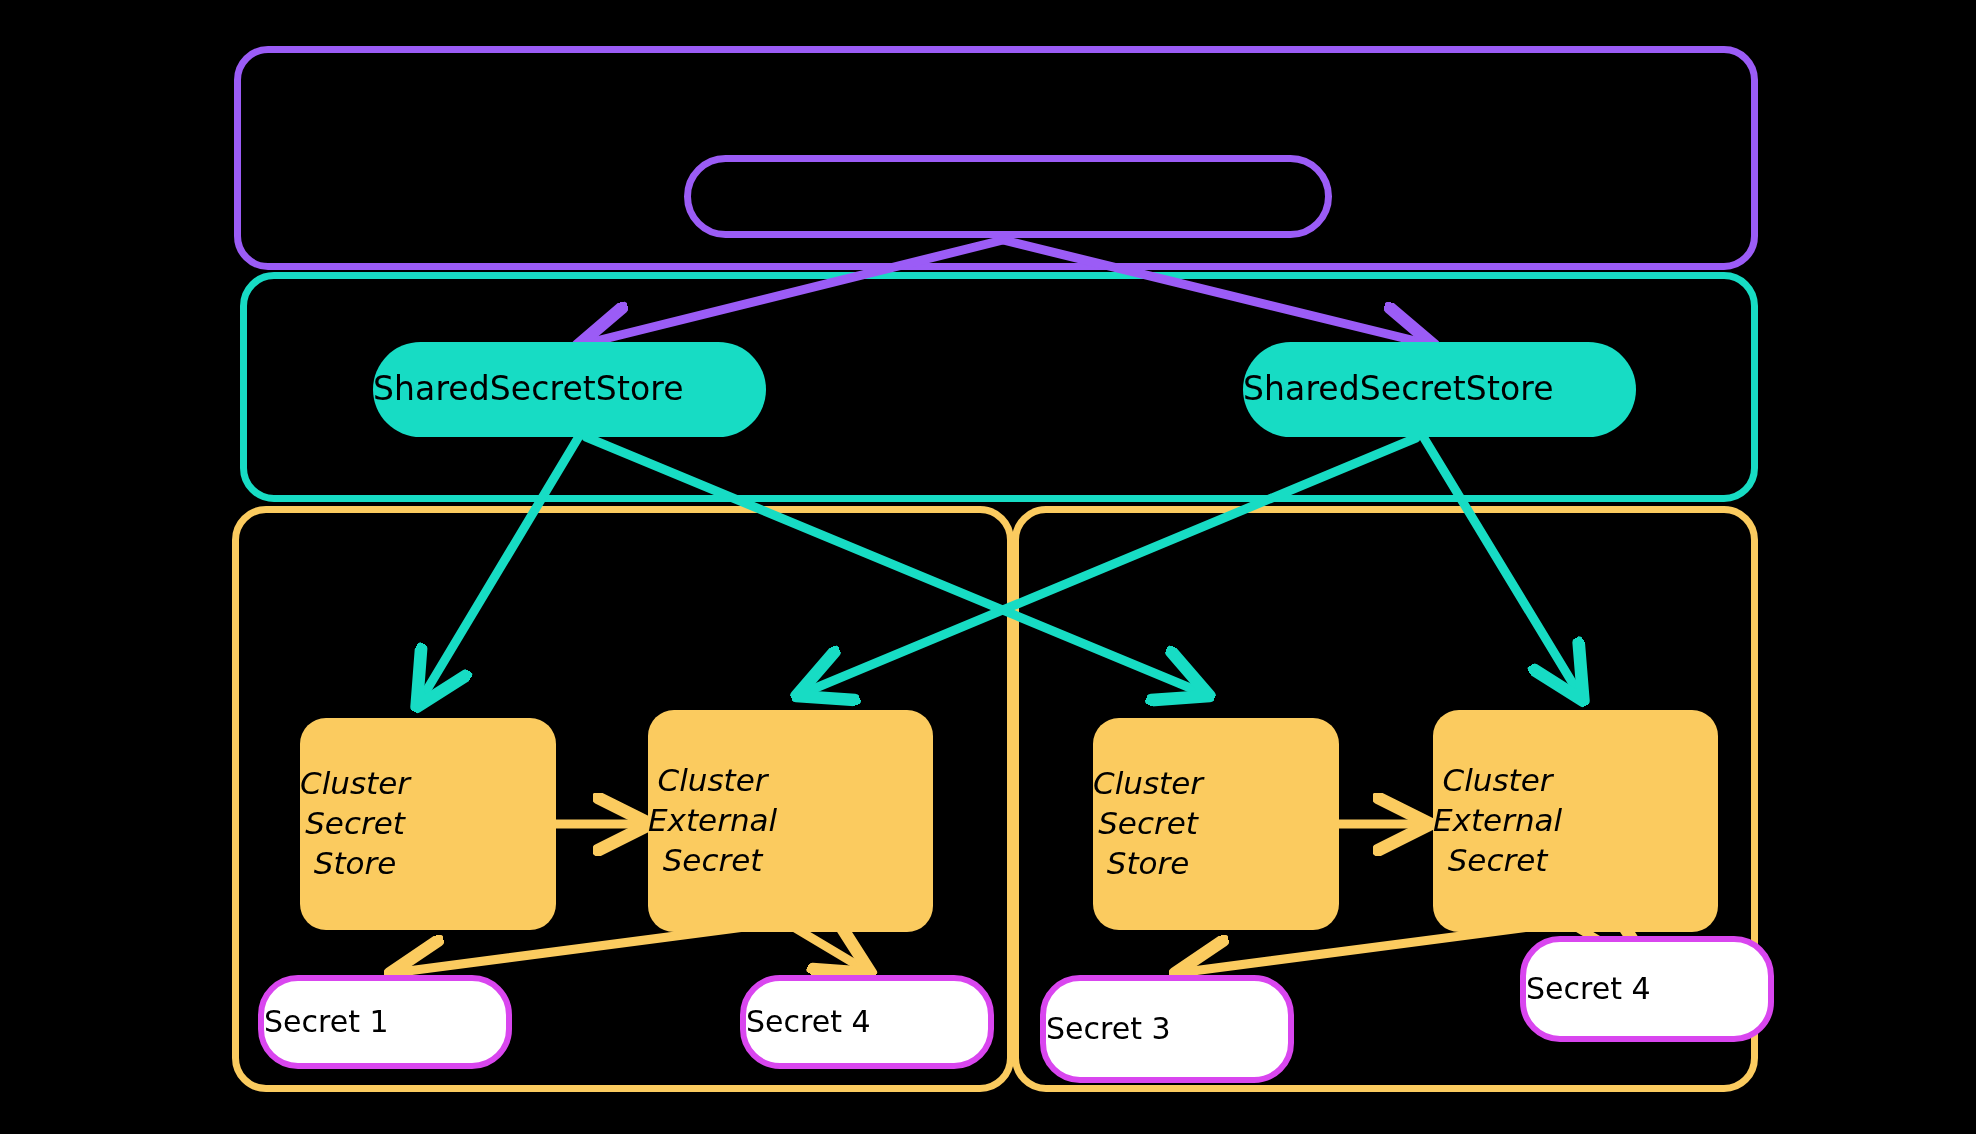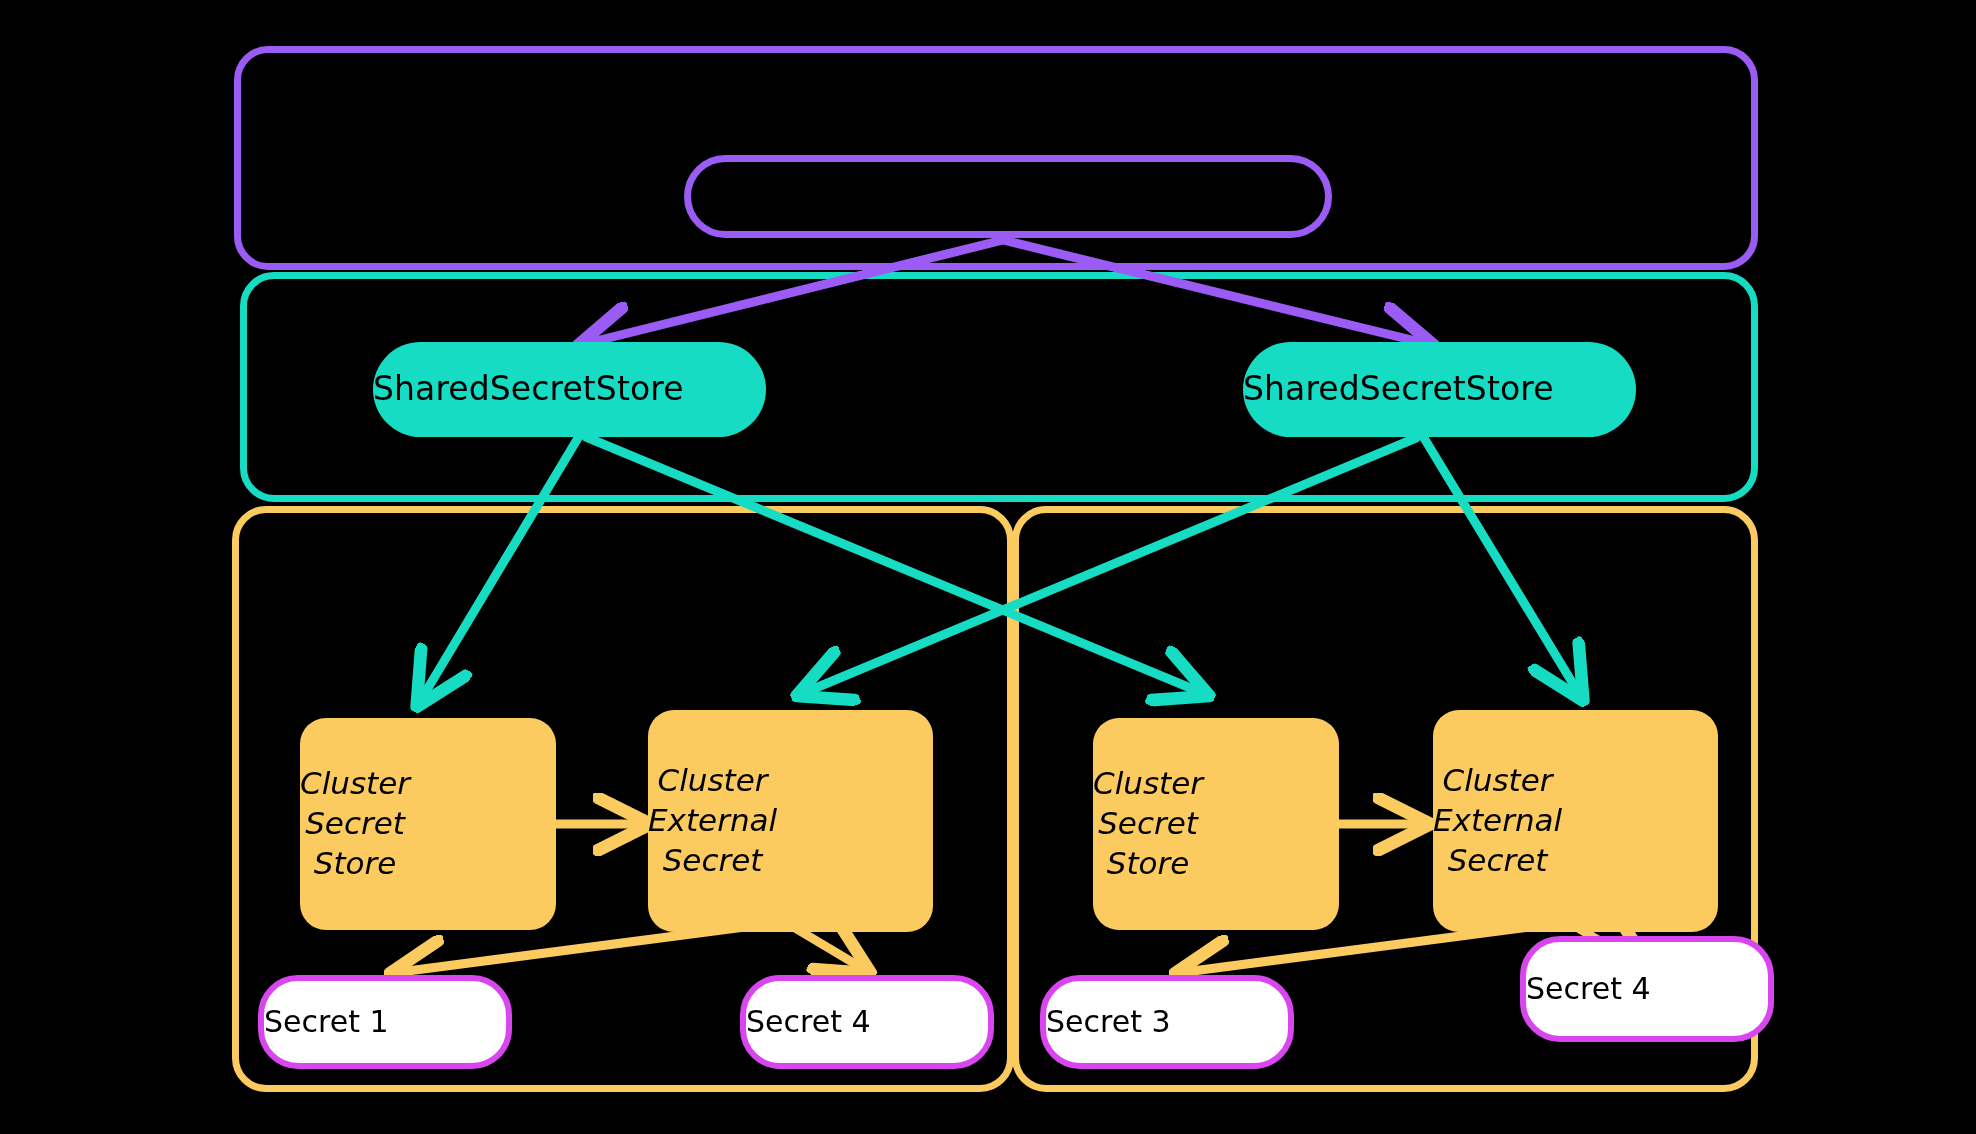--- a/index.html
+++ b/index.html
@@ -166,21 +166,21 @@
   </div>
 
   <div class="node node-secret" style="left:258px; top:975px; width:254px; height:94px;">
     <span>Secret 1</span>
   </div>
 
   <div class="node node-secret" style="left:740px; top:975px; width:254px; height:94px;">
     <span>Secret 4</span>
   </div>
 
-  <div class="node node-secret" style="left:1040px; top:975px; width:254px; height:94px;">
+  <div class="node node-secret" style="left:1040px; top:975px; width:254px; height:108px;">
     <span>Secret 3</span>
   </div>
 
   <div class="node node-secret" style="left:1520px; top:936px; width:254px; height:106px;">
     <span>Secret 4</span>
   </div>
 
 </div>
 
 </body></html>

